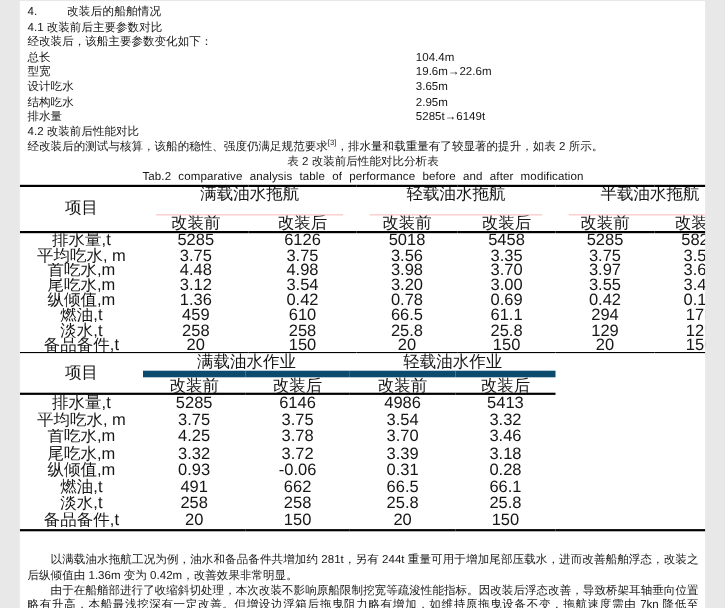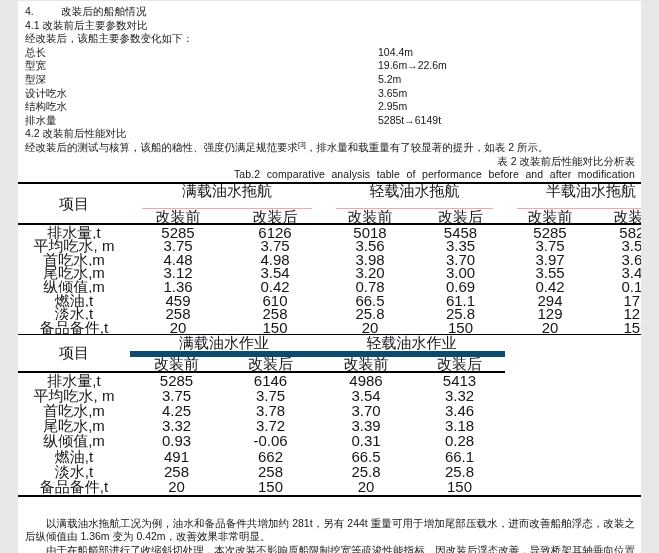--- a/index.html
+++ b/index.html
@@ -9,21 +9,21 @@
     font-family:Liberation Sans, sans-serif;
     font-size:10.5px; line-height:13.6px;
   }
   .text-block { padding:4px 6px 0 7px; }
   .line { white-space:nowrap; }
   .h-num { display:inline-block; width:36px; }
   .h-sub { letter-spacing:0.2px; }
   .param { position:relative; height:13.6px; }
   .p-val { position:absolute; left:353px; top:0; }
   sup.ref { font-size:7px; line-height:0; vertical-align:super; }
-  .caption { text-align:right; }
+  .caption { text-align:center; }
   .caption.en { word-spacing:3.5px; letter-spacing:0.1px; }
 
   table { border-collapse:collapse; table-layout:fixed; width:659px; font-size:15px; color:#161616; }
   th, td { padding:0; font-weight:normal; text-align:center; vertical-align:middle; overflow:hidden; white-space:nowrap; }
 
   
   .t1 { border-top:2.2px solid #000; border-bottom:1.4px solid #000; }
   .t1 .grp-row th { height:15px; }
   .t1 .grp-row .grpline { display:block; border-bottom:1px solid #fca5a5; padding-bottom:11px; margin:0 12px; }
   .t1 .sub-row th { height:14px; border-bottom:2.2px solid #000; }
@@ -60,24 +60,20 @@
           <span class="p-label">总长</span>
           <span class="p-val">104.4m</span>
         </div>
 
 
         <div class="param">
           <span class="p-label">型宽</span>
           <span class="p-val">19.6m→22.6m</span>
         </div>
 
-        <div class="param">
-          <span class="p-label">型深</span>
-          <span class="p-val">5.2m</span>
-        </div>
 
         <div class="param">
           <span class="p-label">设计吃水</span>
           <span class="p-val">3.65m</span>
         </div>
 
         <div class="param">
           <span class="p-label">结构吃水</span>
           <span class="p-val">2.95m</span>
         </div>

